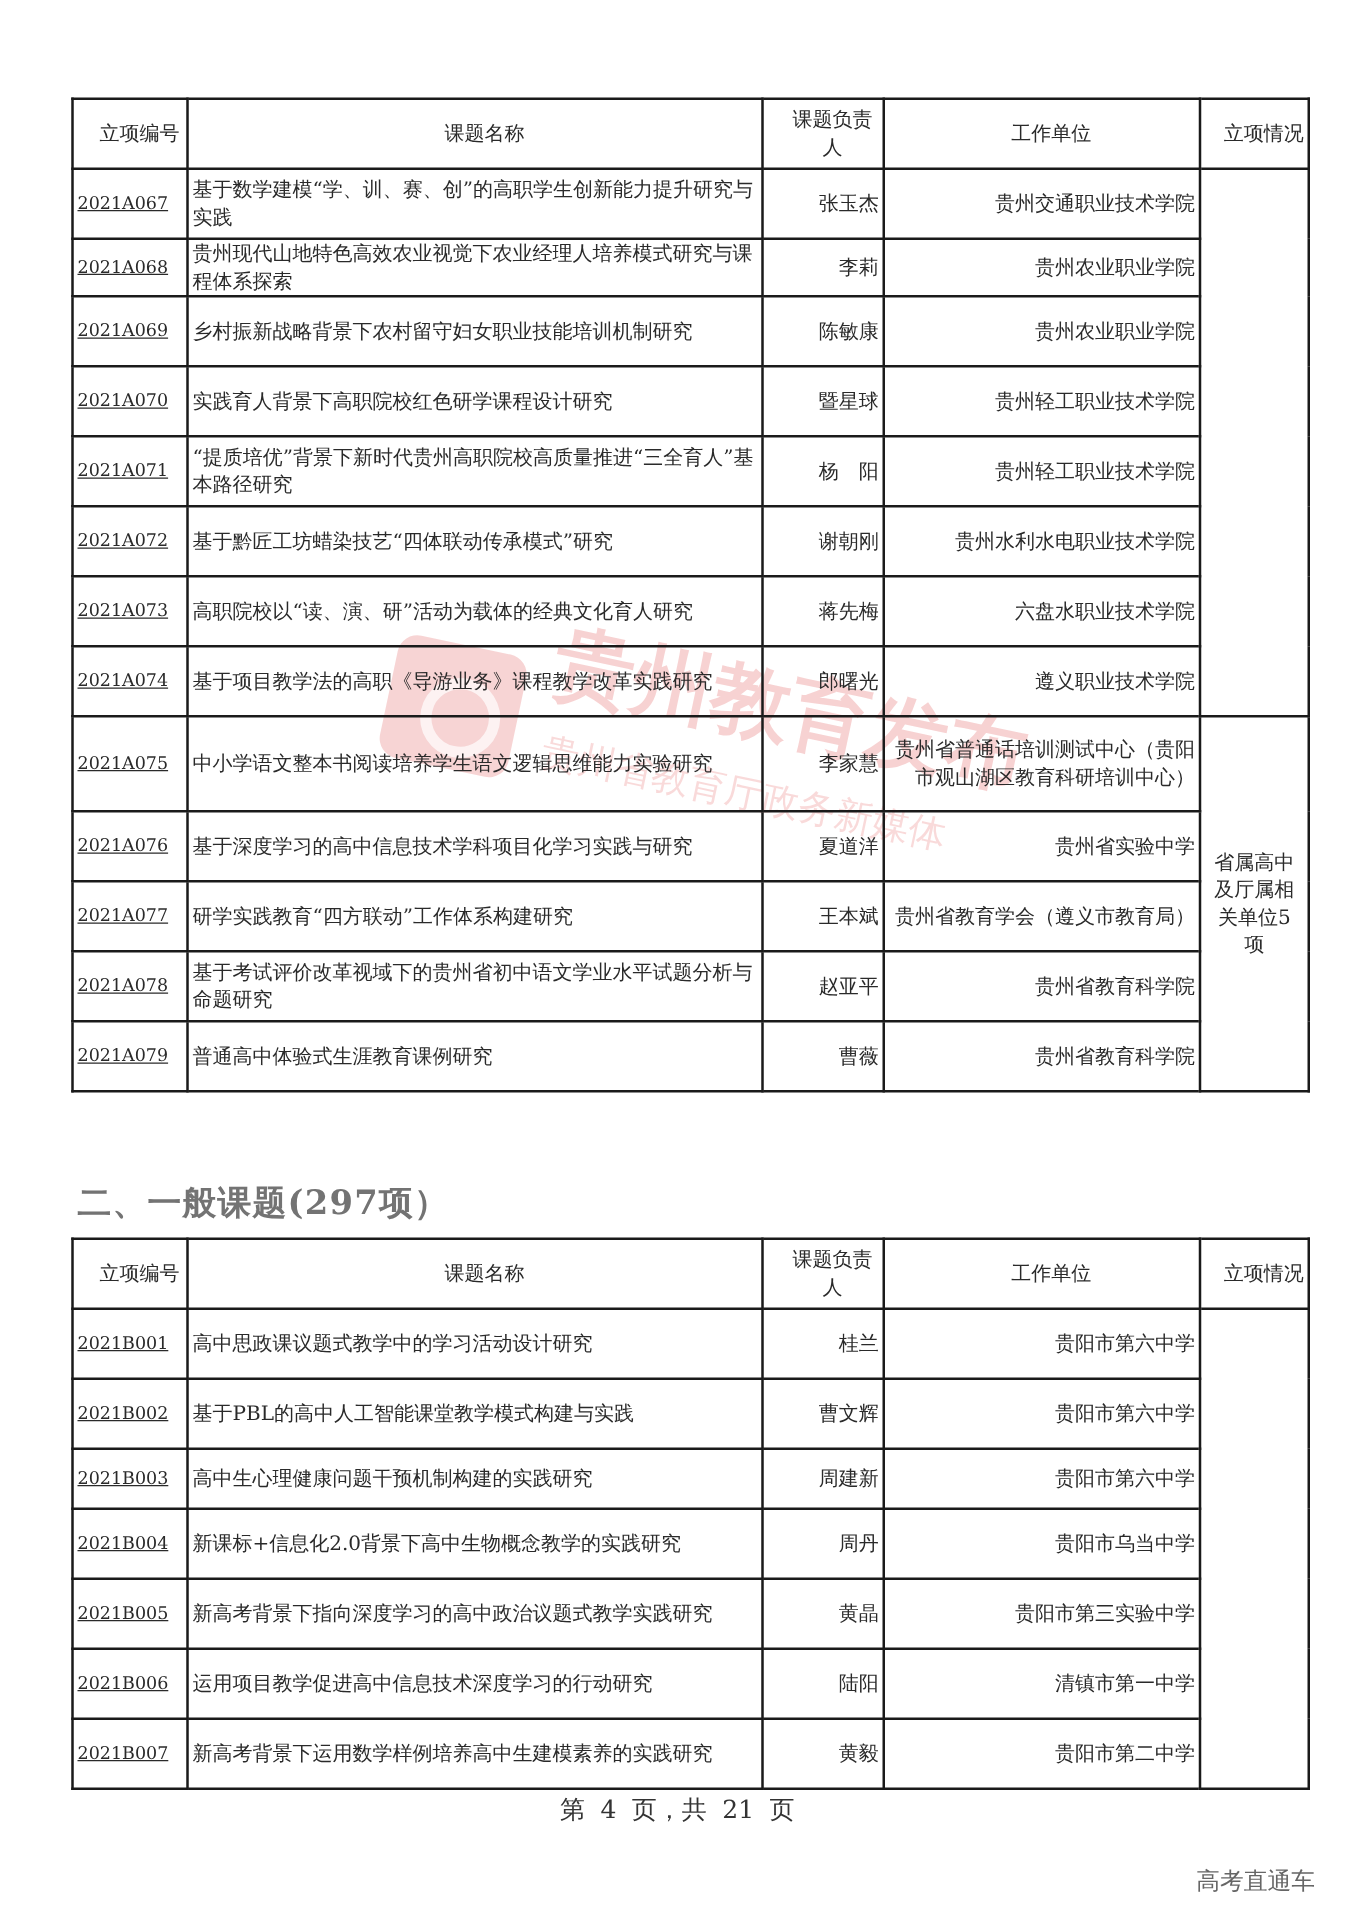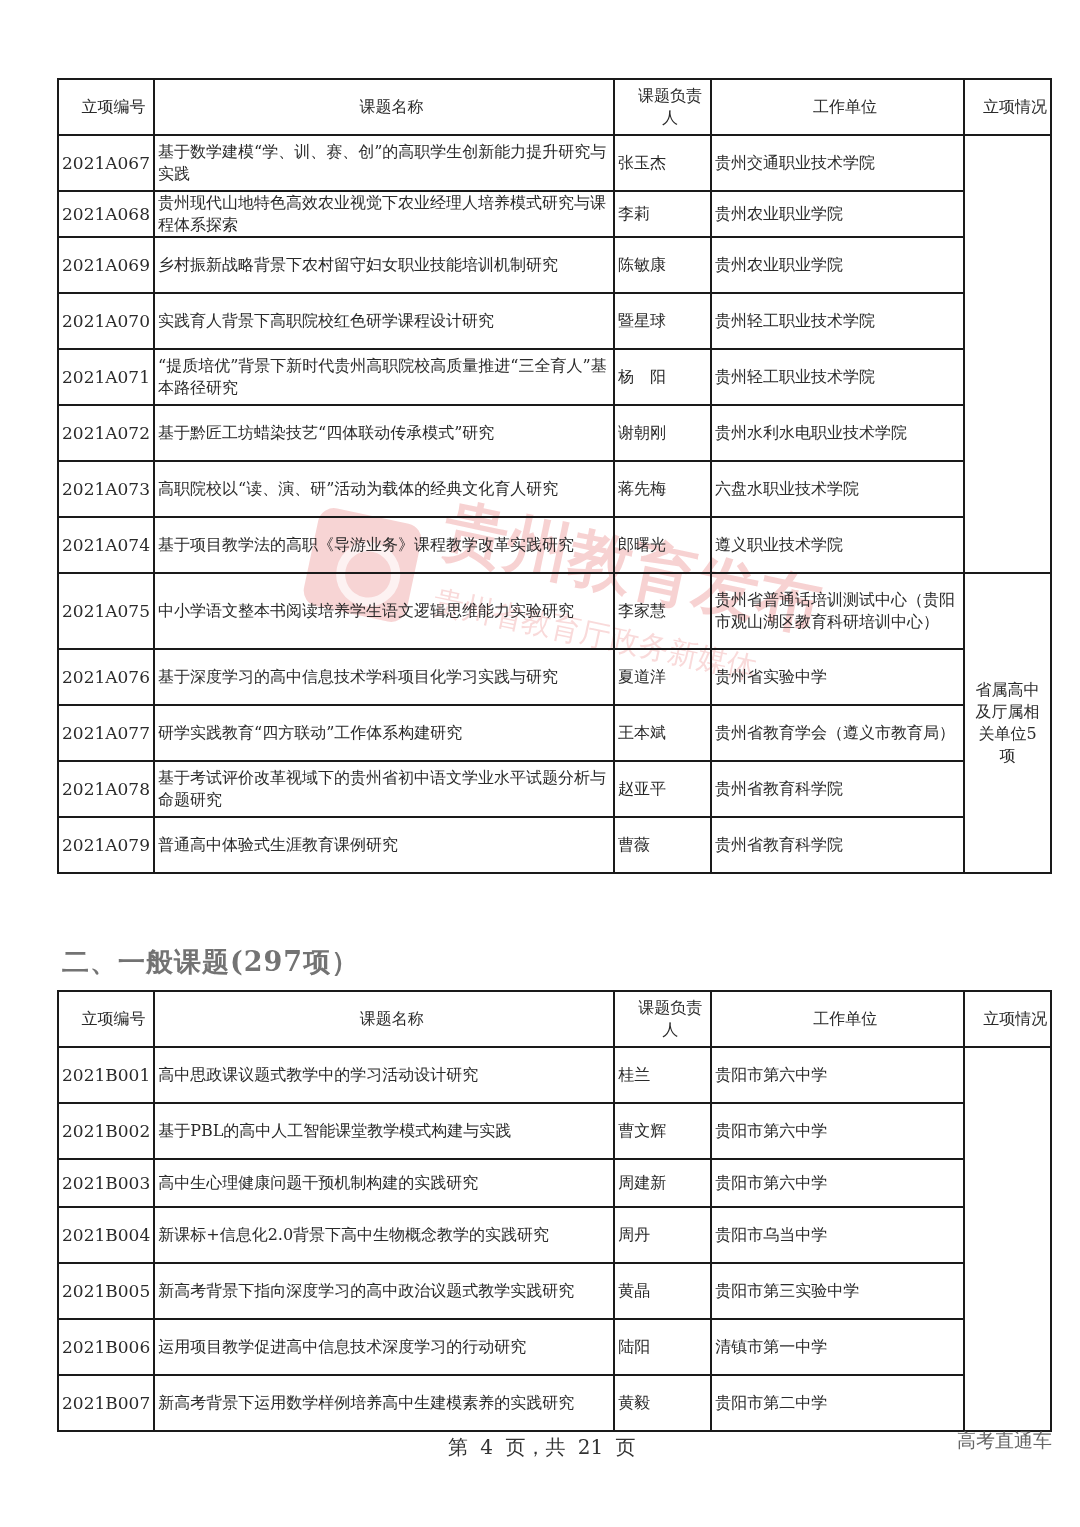--- a/index.html
+++ b/index.html
@@ -9,39 +9,39 @@
   }
   table.proj {
     position: absolute; left: 57px; border-collapse: collapse; table-layout: fixed;
     font-size: 16px; background: transparent;
   }
   table.proj td, table.proj th {
     border: 2px solid #1a1a1a; padding: 0 3px; font-weight: normal; line-height: 22px;
     vertical-align: middle; overflow: hidden;
   }
   table.proj th { text-align: center; height: 54px; padding-left: 18px; }
-  td.code { text-align: left; font-size: 17px; }
+  td.code { text-align: left; font-size: 14px; text-decoration: underline; }
   td.title { text-align: left; }
-  td.lead, td.unit { text-align: left; }
+  td.lead, td.unit { text-align: right; }
   td.status { text-align: center; vertical-align: middle; }
   .status-text { display: inline-block; width: 4.3em; text-align: center; }
   #t1 { top: 78px; }
   #t2 { top: 990px; }
   col.c1 { width: 92px; } col.c2 { width: 460px; } col.c3 { width: 97px; } col.c4 { width: 253px; } col.c5 { width: 87px; }
   .section-heading {
     position: absolute; left: 62px; top: 944px; font-size: 27px; font-weight: bold; color: #737373;
     font-family: "DejaVu Serif", "Liberation Serif", serif; letter-spacing: 1px;
   }
   .pager {
     position: absolute; left: 448px; top: 1434px; font-size: 20px; color: #333;
     word-spacing: 6px;
     text-align: center;
   }
   .brand {
-    position: absolute; right: 28px; top: 1428px; font-size: 19px; color: #666;
+    position: absolute; right: 28px; top: 1492px; font-size: 19px; color: #666;
     font-family: Liberation Sans, sans-serif;
   }
   .watermark { position: absolute; left: 300px; top: 505px; width: 470px; height: 230px; pointer-events: none; }
   .wm-logo {
     position: absolute; left: 10px; top: 10px; width: 105px; height: 100px; border-radius: 16px;
     background: rgba(220, 60, 60, 0.22); transform: rotate(12deg);
   }
   .wm-logo::after {
     content: ""; position: absolute; left: 28px; top: 26px; width: 46px; height: 46px; border-radius: 50%;
     border: 9px solid rgba(255,255,255,0.7);

